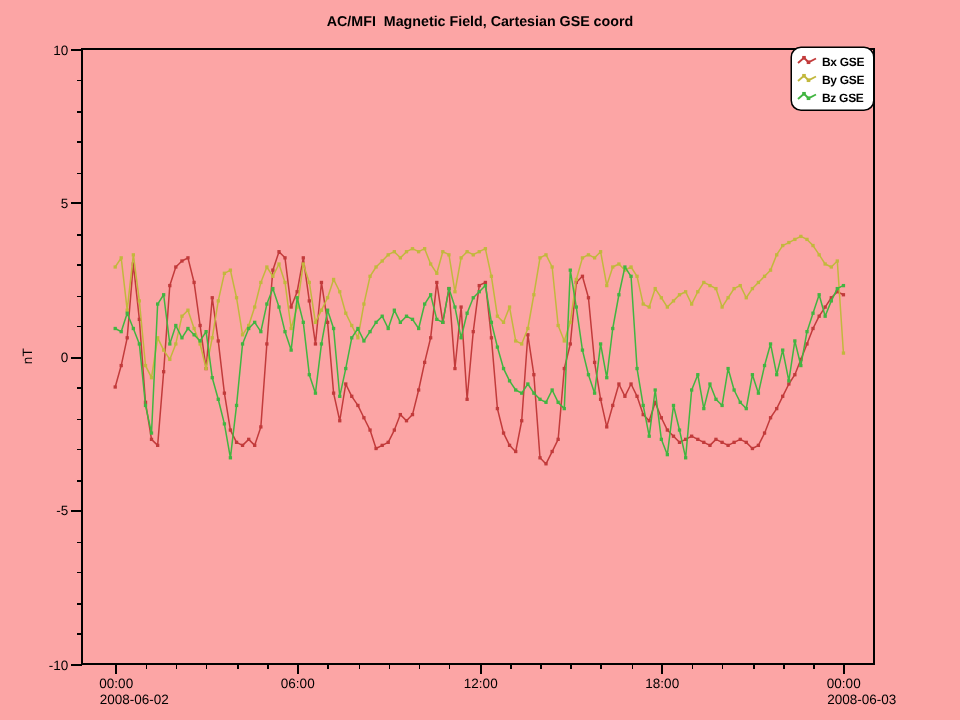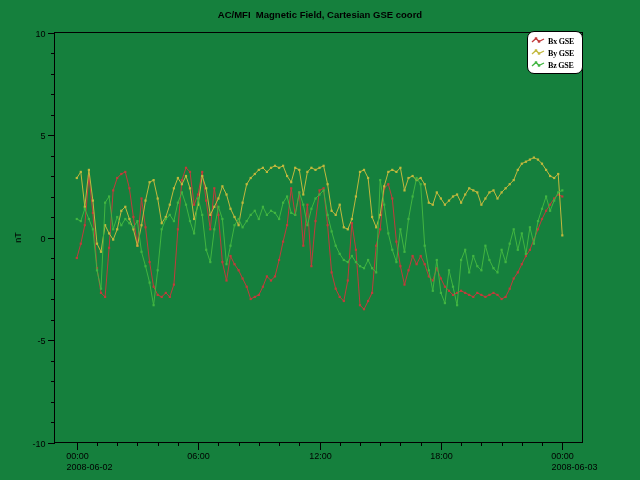--- a/index.html
+++ b/index.html
@@ -1,31 +1,31 @@
 <!DOCTYPE html>
 <html><head>
 <meta charset="utf-8">
 <style>
   html,body{margin:0;padding:0;background:#ffffff;}
   .figure{
-    position:relative;width:640px;height:480px;background:#15803d;
+    position:relative;width:640px;height:480px;background:#fca5a5;
     font-family:"Liberation Sans",sans-serif;overflow:hidden;
   }
   .chart-title{
     position:absolute;left:0;top:9px;width:640px;text-align:center;
     font-size:9.5px;font-weight:bold;color:#000;white-space:pre;
   }
   svg text{font-family:"Liberation Sans",sans-serif;fill:#000;}
   .legend{
     position:absolute;left:527px;top:31px;width:56px;
     border:1px solid #000;border-radius:7px;background:#fff;
     padding:3px 2px 2px 3px;box-sizing:border-box;
   }
   .legend-row{display:flex;align-items:center;gap:2px;height:12px;}
-  .legend-row span{font-size:8px;font-weight:bold;white-space:pre;letter-spacing:-0.2px;font-family:Liberation Serif, serif;}
+  .legend-row span{font-size:8px;font-weight:bold;white-space:pre;letter-spacing:-0.2px;}
   .lgsw{flex:0 0 auto;}
 </style>
 </head>
 <body>
 
 <div class="figure">
   <div class="chart-title">AC/MFI  Magnetic Field, Cartesian GSE coord</div>
 
   <svg id="plot" width="640" height="480" viewBox="0 0 640 480">
       <rect x="54.5" y="32.5" width="528" height="410" fill="none" stroke="#000" stroke-width="1" shape-rendering="crispEdges"></rect>

